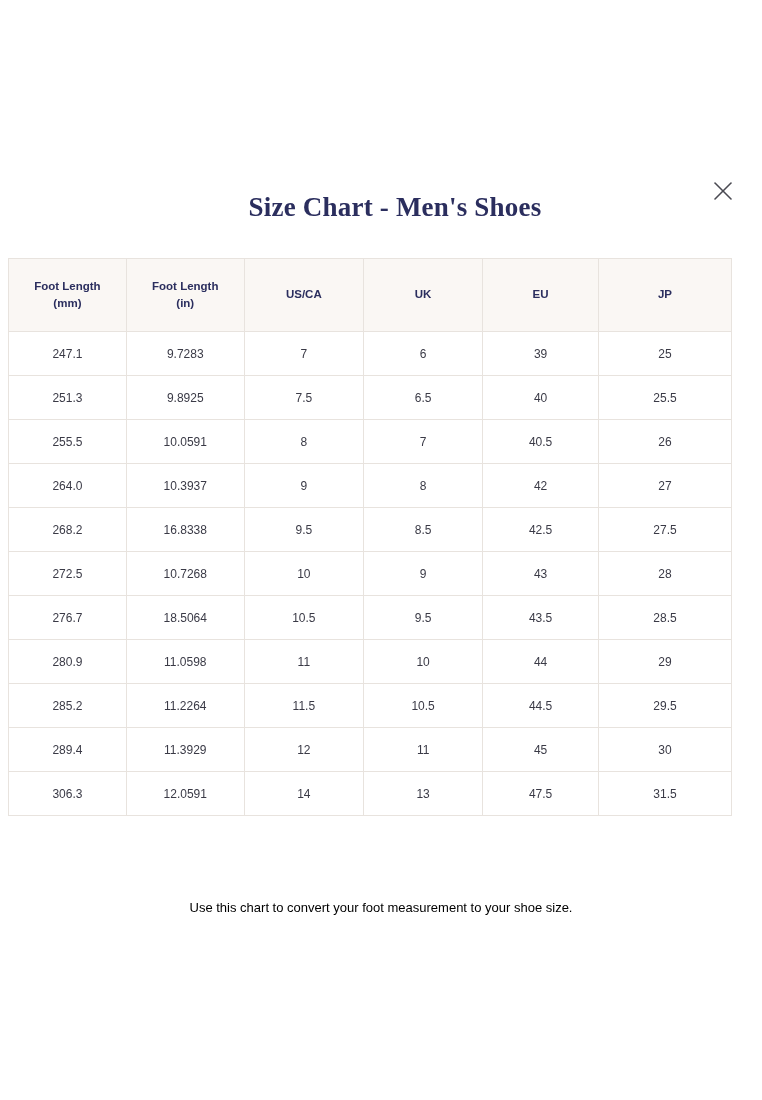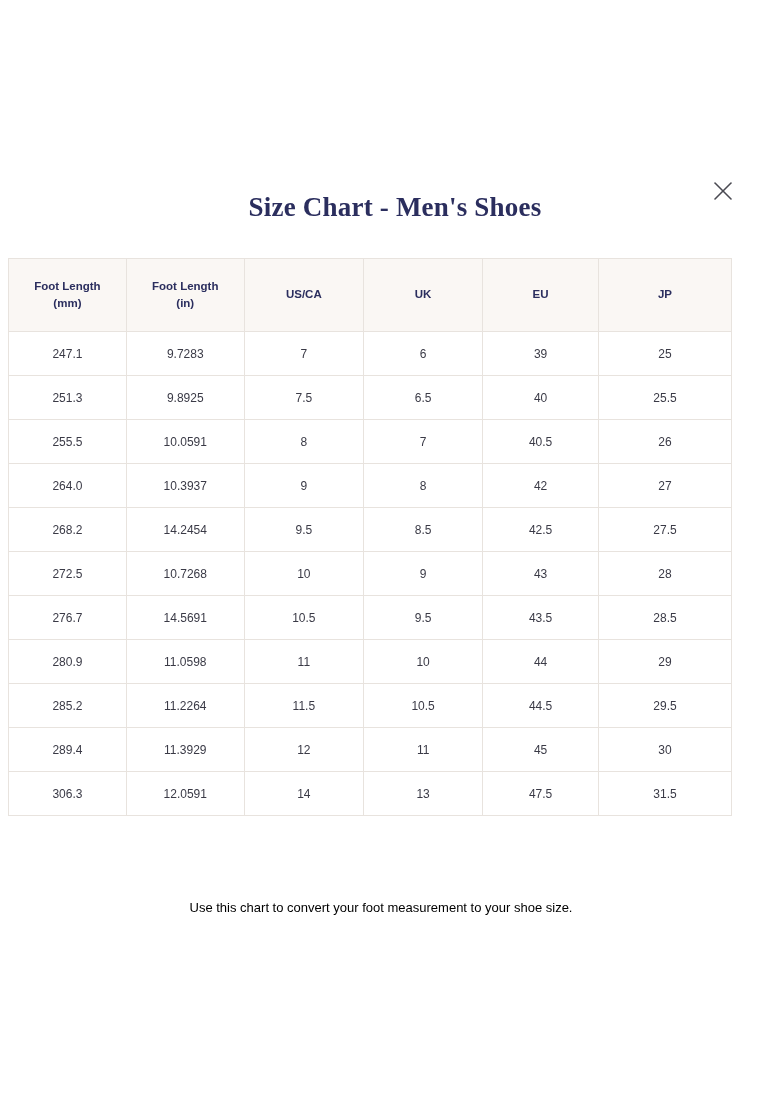--- a/index.html
+++ b/index.html
@@ -185,37 +185,37 @@
         <tr>
           <td>264.0</td>
           <td>10.3937</td>
           <td>9</td>
           <td>8</td>
           <td>42</td>
           <td>27</td>
         </tr>
         <tr>
           <td>268.2</td>
-          <td>14.2454</td>
+          <td>16.8338</td>
           <td>9.5</td>
           <td>8.5</td>
           <td>42.5</td>
           <td>27.5</td>
         </tr>
         <tr>
           <td>272.5</td>
           <td>10.7268</td>
           <td>10</td>
           <td>9</td>
           <td>43</td>
           <td>28</td>
         </tr>
         <tr>
           <td>276.7</td>
-          <td>14.5691</td>
+          <td>18.5064</td>
           <td>10.5</td>
           <td>9.5</td>
           <td>43.5</td>
           <td>28.5</td>
         </tr>
         <tr>
           <td>280.9</td>
           <td>11.0598</td>
           <td>11</td>
           <td>10</td>

